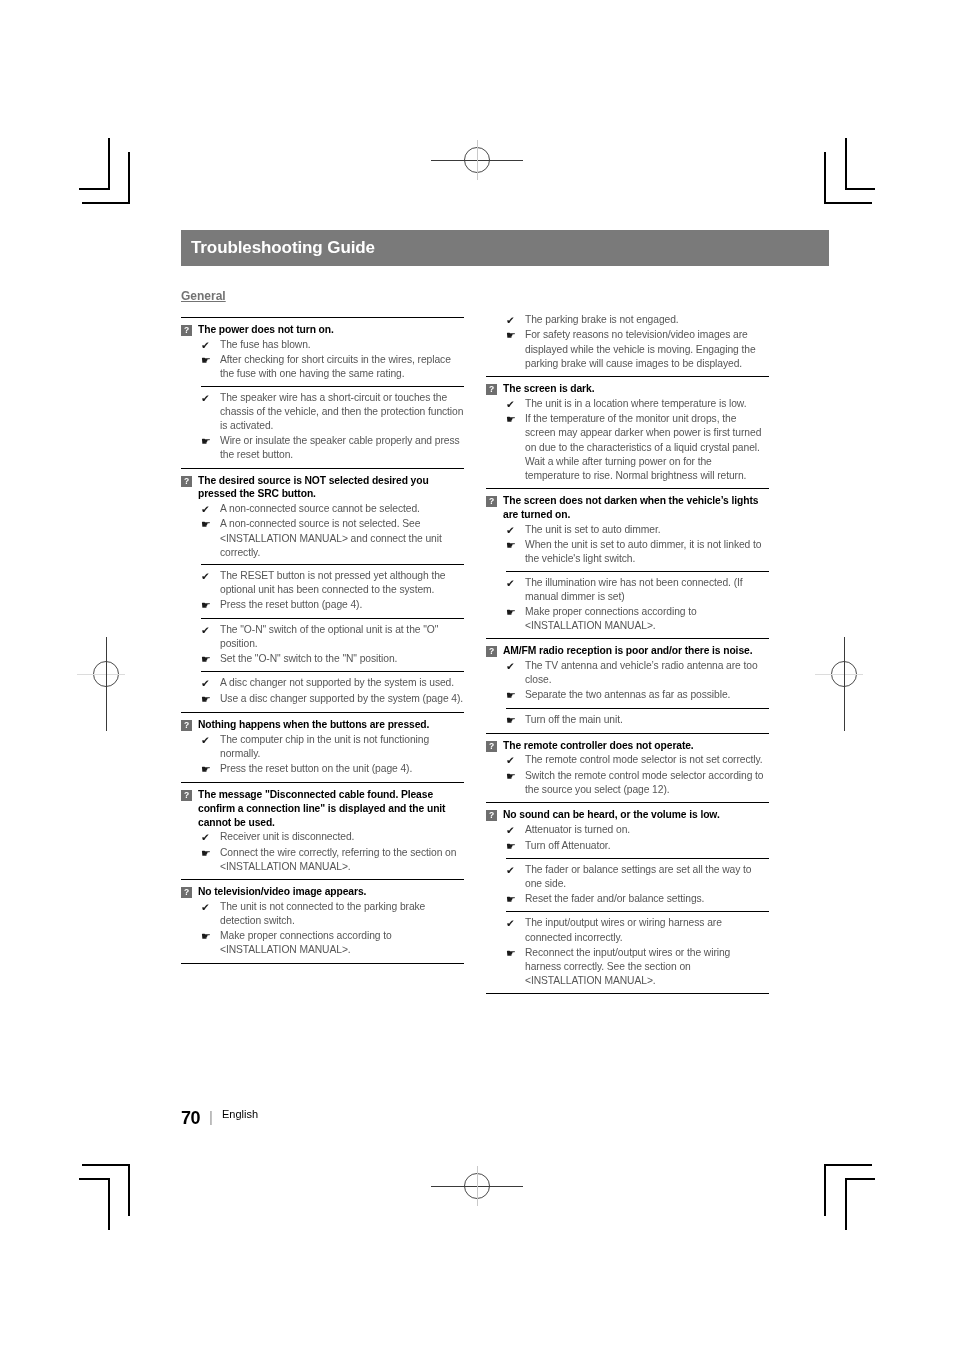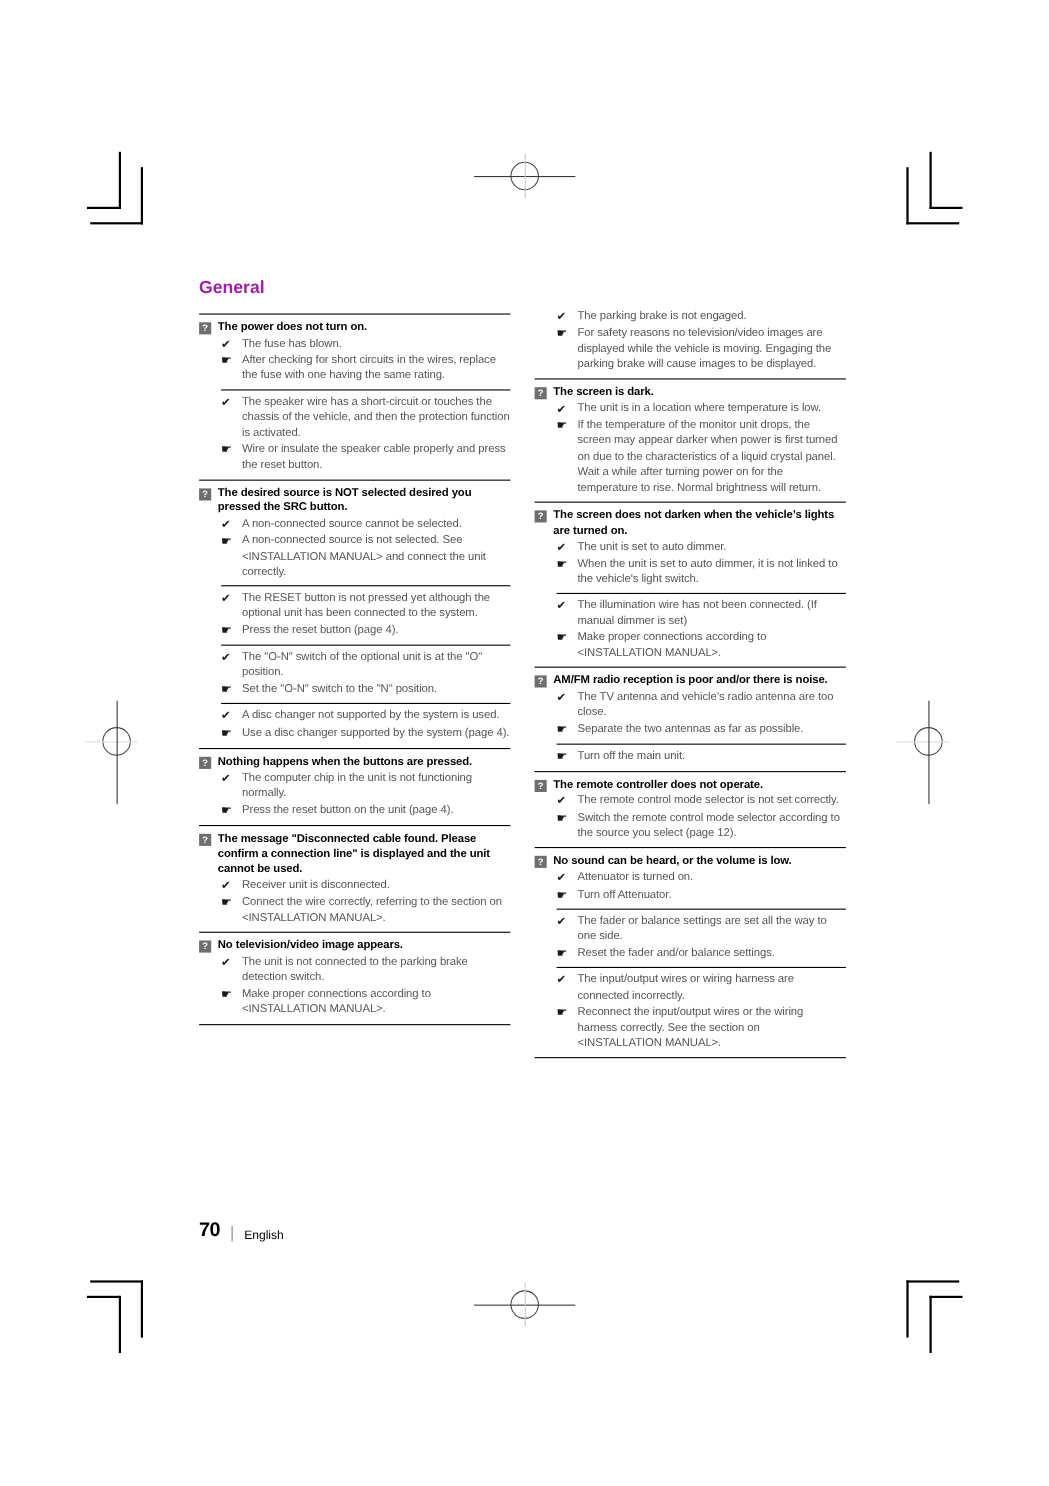--- a/index.html
+++ b/index.html
@@ -51,24 +51,25 @@
     margin-top: 15px;
     font-size: 11.6px;
     font-weight: bold;
     color: #000;
     line-height: 1.42;
     letter-spacing: -0.15px;
     width: 100%;
   }
 
   .section-head {
-    font-size: 16px;
-    font-weight: bold;
-    color: #a21caf;
+    font-size: 12px;
+    font-weight: bold;
+    color: #737373;
     margin-top: 23px;
+    text-decoration: underline;
   }
 
   .columns {
     display: flex;
     gap: 22px;
     margin-top: 9px;
     align-items: flex-start;
   }
   .col { width: 283px; flex: 0 0 283px; }
   .col.right { padding-top: 0; }
@@ -132,21 +133,21 @@
     letter-spacing: -1px;
   }
   .item .txt { flex: 1 1 auto; }
 
   
   .footer {
     position: absolute;
     left: 181px;
     top: 1108px;
     display: flex;
-    align-items: flex-end;
+    align-items: flex-start;
     gap: 9px;
     color: #000;
   }
   .footer .pageno {
     font-size: 18px;
     font-weight: bold;
     letter-spacing: -0.5px;
   }
   .footer .sep { color: #9a9a9a; font-size: 15px; }
   .footer .lang { font-size: 11px; }
@@ -188,20 +189,21 @@
   <div class="reg-h-light" style="left:77px;top:674px;width:48px;"></div>
   <div class="reg-v-dark" style="left:106px;top:637px;height:94px;"></div>
 
   <div class="reg" style="left:831px;top:661px;"></div>
   <div class="reg-h-light" style="left:815px;top:674px;width:48px;"></div>
   <div class="reg-v-dark" style="left:844px;top:637px;height:94px;"></div>
 </div>
 
 <div id="page">
 
+  <div class="title-bar">Troubleshooting Guide</div>
 
 
   <div class="section-head">General</div>
 
   <div class="columns">
     <div class="col left" id="col-left">
         <div class="block">
           <div class="rule-full"></div>
           <div class="qhead">
             <span class="qbadge">?</span>

